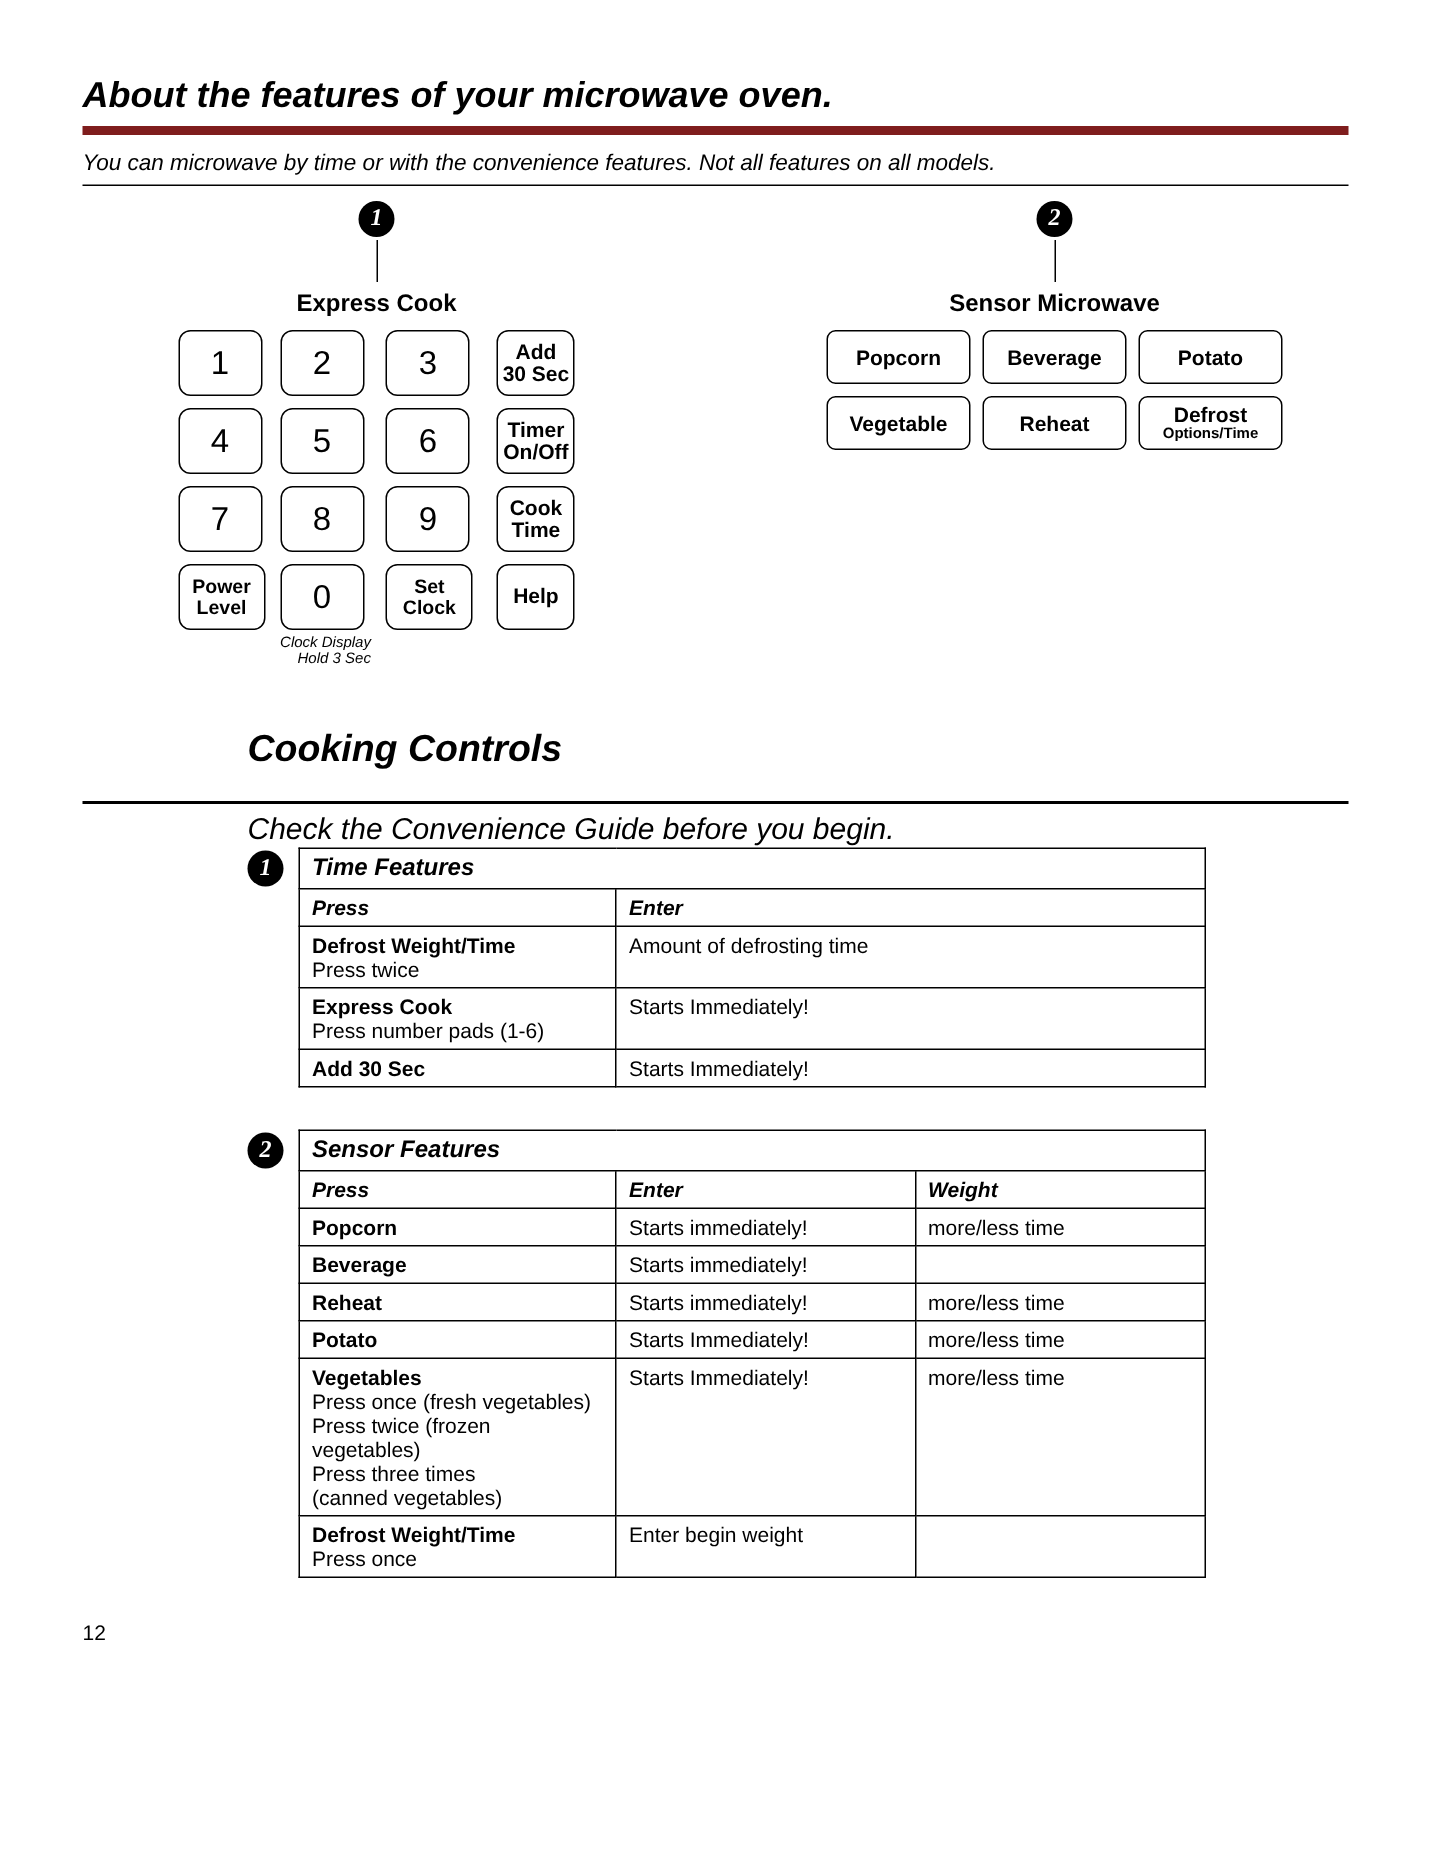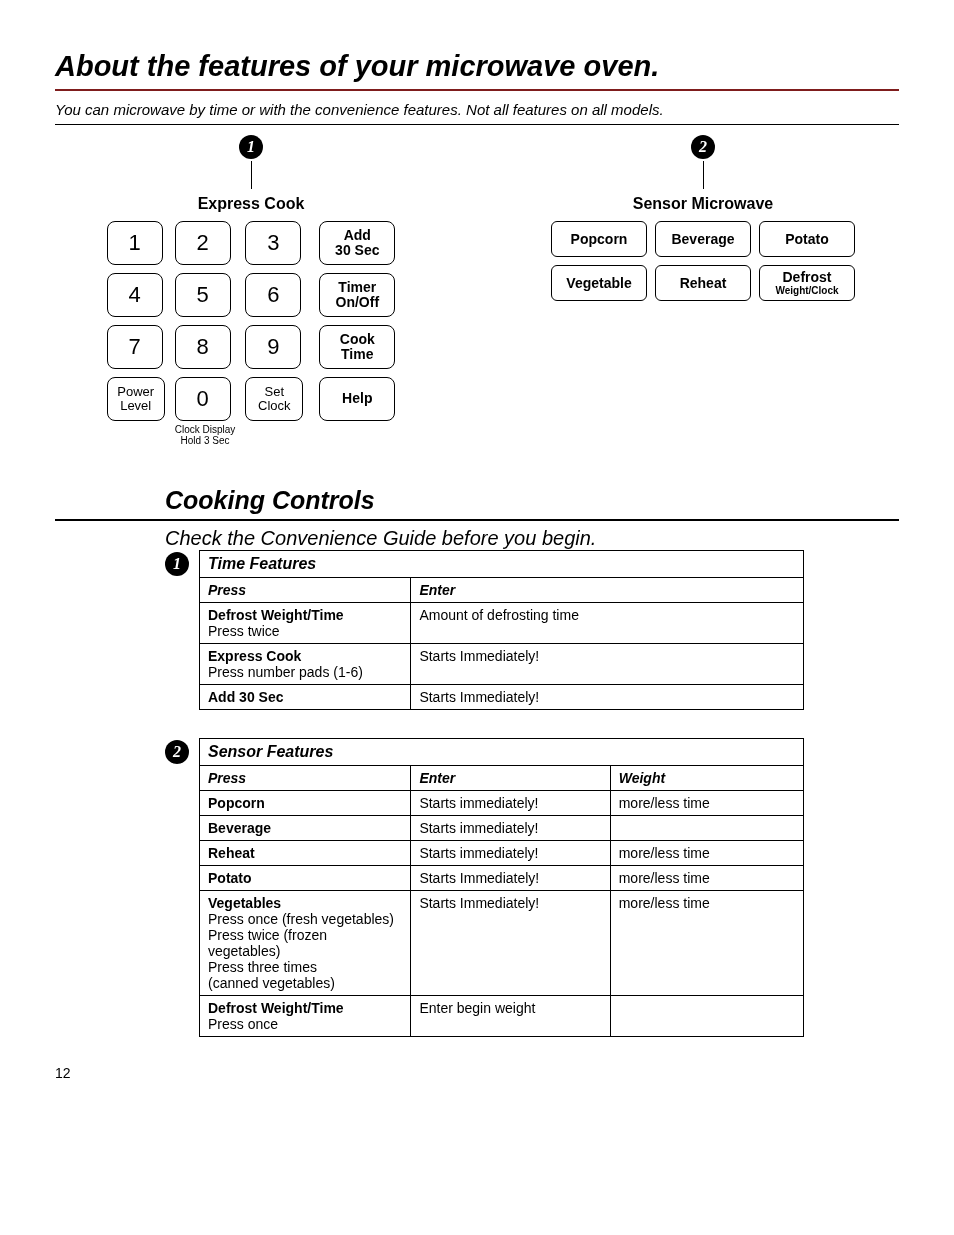--- a/index.html
+++ b/index.html
@@ -4,24 +4,24 @@
 <style>
   body {
     font-family: Arial, Helvetica, sans-serif;
     margin: 0;
     padding: 50px 55px 40px 55px;
     width: 954px;
     box-sizing: border-box;
     color: #000;
   }
   .h1 {
-    font-size: 29px;
+    font-size: 24px;
     font-style: italic;
     font-weight: bold;
-    border-bottom: 2px solid #7f1d1d;
+    border-bottom: 6px solid #7f1d1d;
     padding-bottom: 6px;
     margin-bottom: 10px;
   }
   .intro {
     font-style: italic;
     font-size: 15px;
     margin-bottom: 6px;
   }
   .panels-wrap {
     border-top: 1px solid #000;
@@ -39,33 +39,33 @@
   .vline { width:1px; height:28px; background:#000; margin:2px 0 6px 0;}
   .panel-title { font-weight:bold; font-size:16px; margin-bottom:8px;}
   .keypad { display:flex; gap:10px; }
   .keycol { display:flex; flex-direction:column; gap:8px; }
   .key {
     border:1.5px solid #000; border-radius:8px;
     display:flex; flex-direction:column; align-items:center; justify-content:center;
     font-size:22px; box-sizing:border-box;
   }
   .num { width:56px; height:44px; font-family: Arial; }
-  .small { width:58px; height:44px; font-size:13px; font-weight:normal; line-height:1.1; text-align:center;align-items:center;}
-  .wide { width:76px; height:44px; font-size:14px; font-weight:bold; line-height:1.1; text-align:center;}
-  .sub { font-size:10px; text-align:center; line-height:1.1; margin-top:3px;}
+  .small { width:58px; height:44px; font-size:13px; font-weight:bold; line-height:1.1; text-align:center;align-items:center;}
+  .wide { width:52px; height:44px; font-size:14px; font-weight:bold; line-height:1.1; text-align:center;}
+  .sub { font-size:10px; text-align:right; line-height:1.1; margin-top:3px;font-style:italic;}
   .sensor-grid { display:grid; grid-template-columns: repeat(3, 96px); gap:8px;}
   .skey {
     border:1.5px solid #000; border-radius:6px; height:34px;
     display:flex; flex-direction:column; align-items:center; justify-content:center;
     font-weight:bold; font-size:14px; line-height:1;
   }
   .skey .ssub { font-weight:bold; font-size:10px; margin-top:2px;}
   .h2 {
     font-size: 25px; font-style: italic; font-weight:bold;
-    border-bottom:2px solid #000; padding-bottom:4px; margin:40px 0 6px 0;
+    border-bottom:2px solid #000; padding-bottom:20px; margin:40px 0 6px 0;
     padding-left:110px;
   }
   .check { font-style: italic; font-size:20px; padding-left:110px; }
   .tblwrap { display:flex; margin-bottom:28px; padding-left:110px;}
   .tblcircle { margin-right:10px; margin-top:2px;}
   table {
     border:1.5px solid #000; border-collapse:collapse; width:605px; font-size:14px;
   }
   th, td { border:1px solid #000; padding:4px 8px; text-align:left; vertical-align:top;}
   .thead th { font-style:italic; font-weight:bold; font-size:16px; border-bottom:1.5px solid #000;}
@@ -141,21 +141,21 @@
     <div class="vline"></div>
     <div class="panel-title">Sensor Microwave</div>
     <div class="sensor-grid">
       <div class="skey">Popcorn</div>
       <div class="skey">Beverage</div>
       <div class="skey">Potato</div>
       <div class="skey">Vegetable</div>
       <div class="skey">Reheat</div>
       <div class="skey">
         <span>Defrost</span>
-        <span class="ssub">Weight/Clock</span>
+        <span class="ssub">Options/Time</span>
       </div>
     </div>
   </div>
 </div>
 
 <div class="h2">Cooking Controls</div>
 <div class="check">Check the Convenience Guide before you begin.</div>
 
 <div class="tblwrap">
   <div class="circle tblcircle">1</div>

